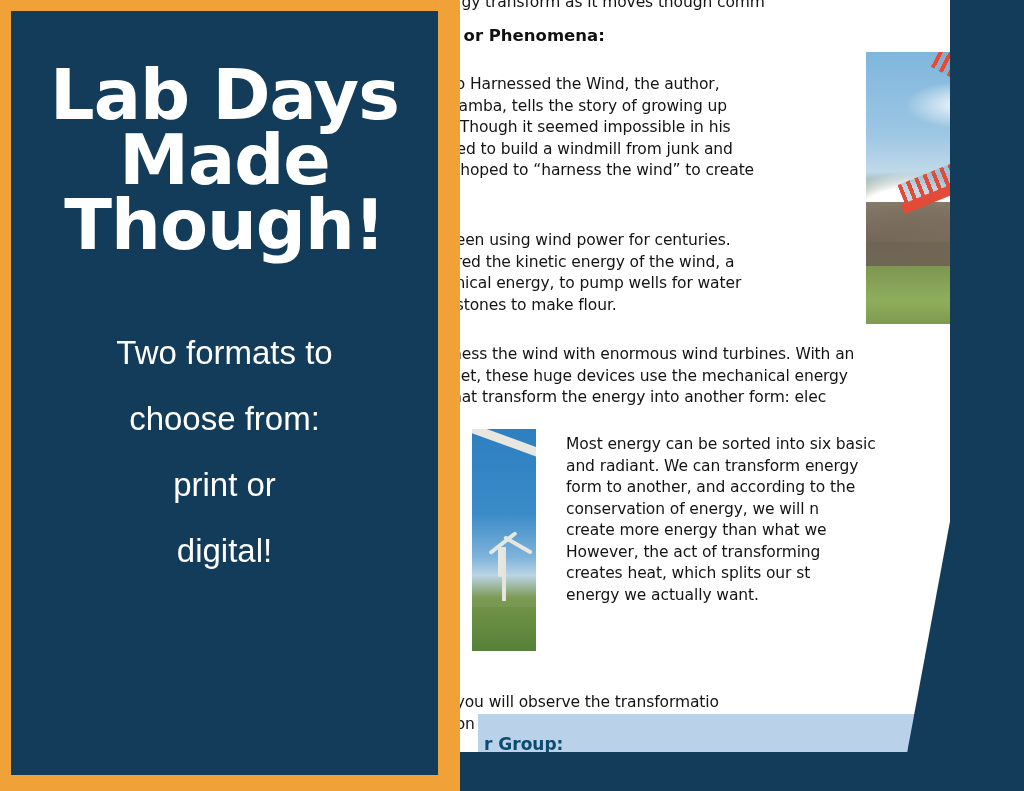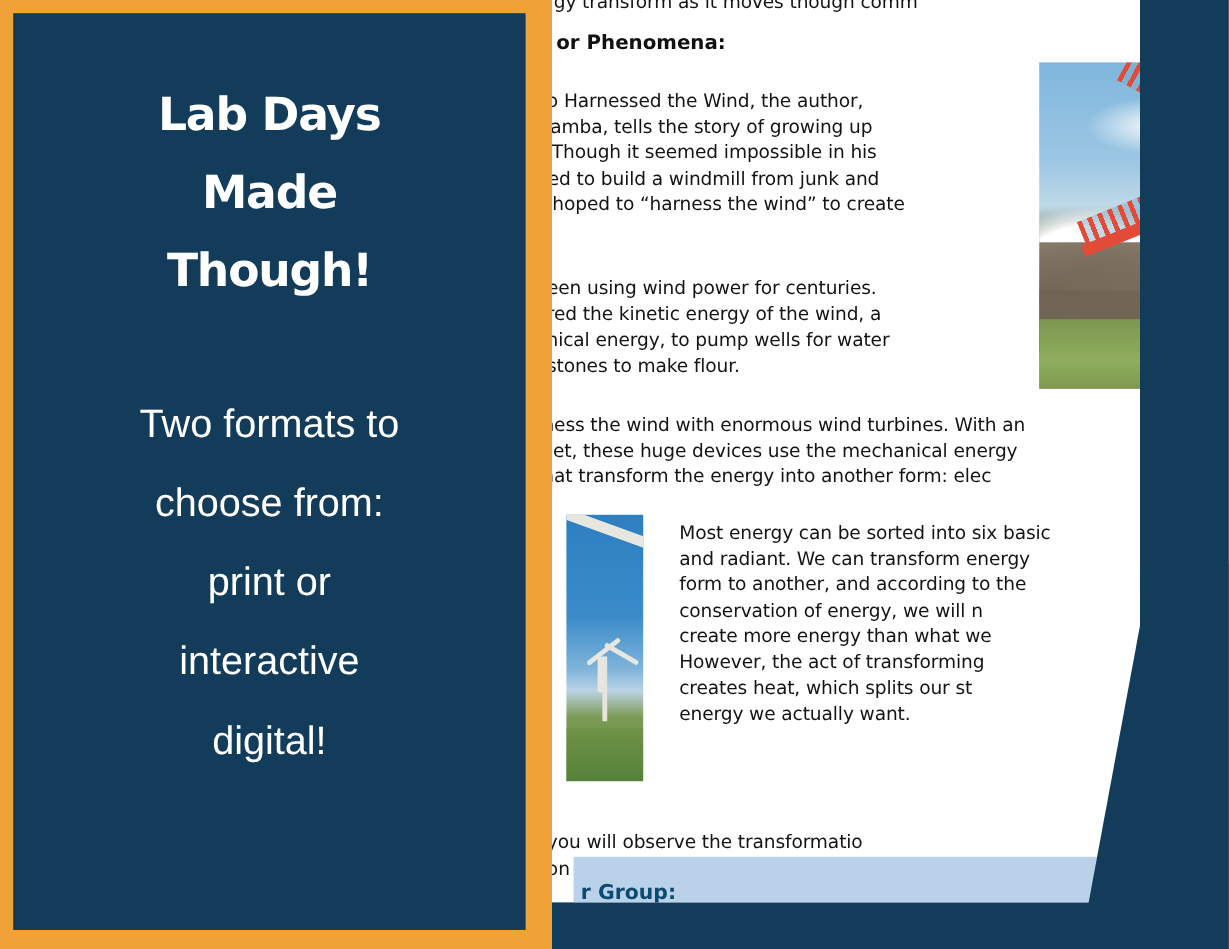--- a/index.html
+++ b/index.html
@@ -131,21 +131,21 @@
   .promo-inner{
     position:absolute;left:11px;top:11px;width:427px;height:764px;
     background:#123C59;
     display:flex;flex-direction:column;align-items:center;
     padding-top:52px;box-sizing:border-box;
   }
   .promo-title{
     color:#ffffff;
     font-family:"DejaVu Sans",sans-serif;
     font-weight:bold;
-    font-size:38px;
+    font-size:70px;
     line-height:65px;
     text-align:center;
     letter-spacing:-1px;
     width:360px;
   }
   .promo-sub{
     margin-top:62px;
     color:#ffffff;
     font-family:Liberation Sans, sans-serif;
     font-size:33px;
@@ -261,20 +261,19 @@
       <div class="promo-title">
         <div>Lab Days</div>
         <div>Made</div>
         <div>Though!</div>
       </div>
 
       <div class="promo-sub">
         <div>Two formats to</div>
         <div>choose from:</div>
         <div>print or</div>
-        <div>interactive</div>
         <div>digital!</div>
       </div>
 
     </div>
   </div>
 
 </div>
 
 </body></html>

